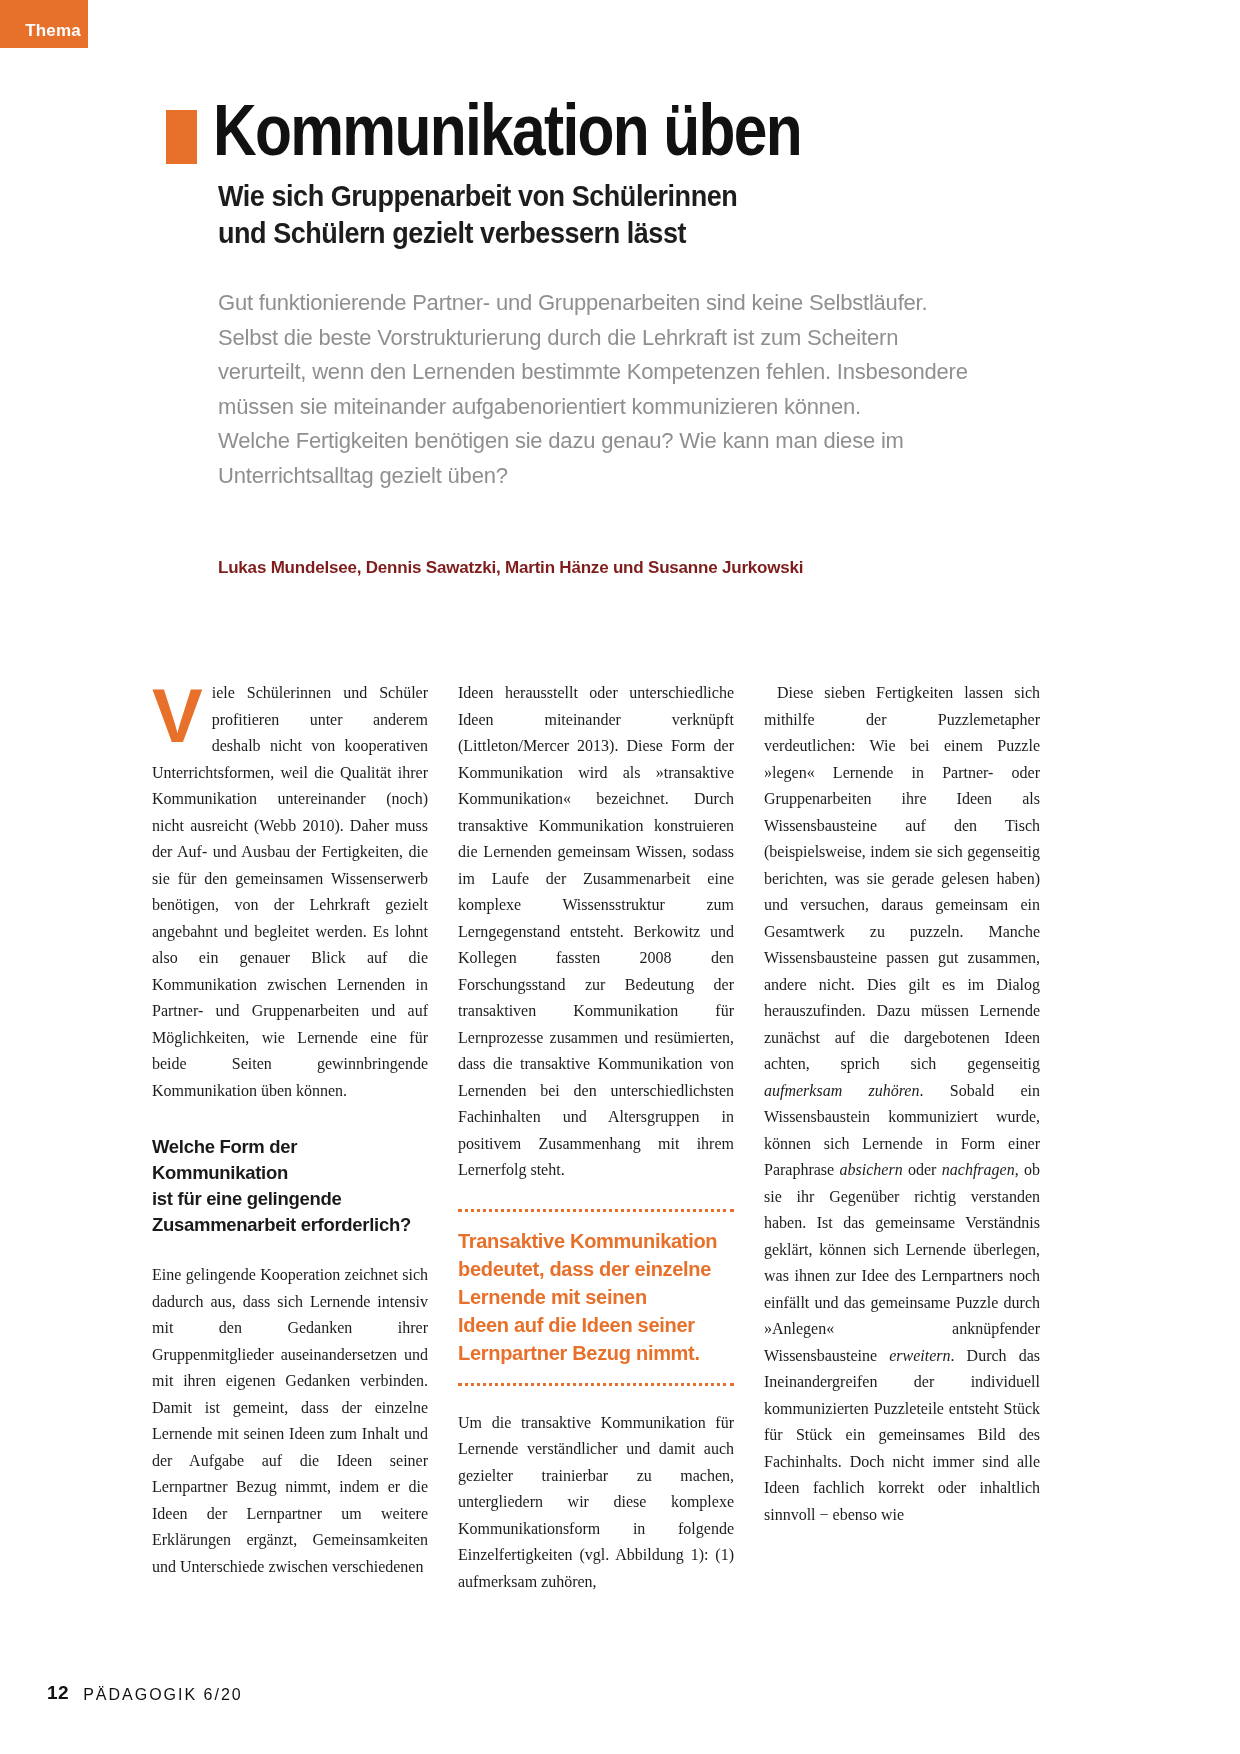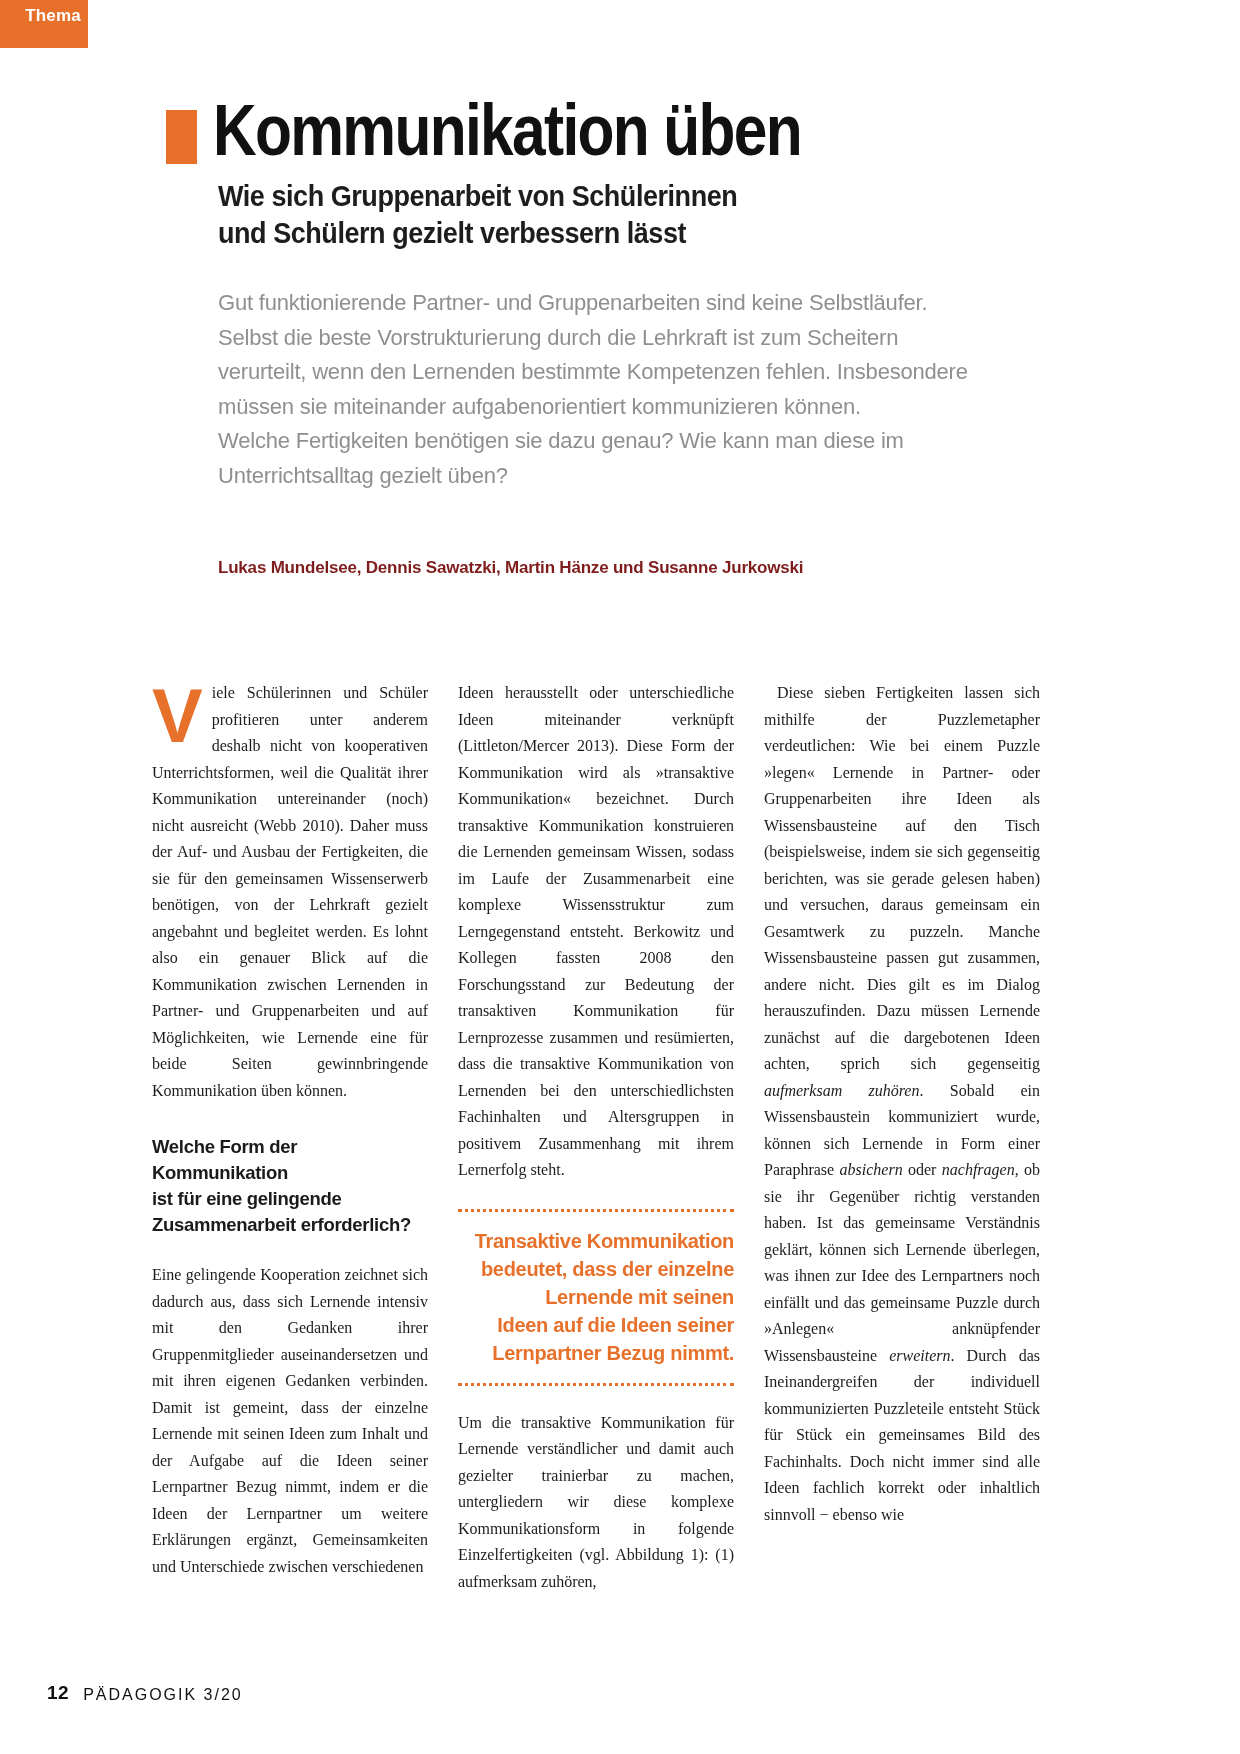--- a/index.html
+++ b/index.html
@@ -11,21 +11,21 @@
     font-family: "Liberation Serif", serif;
     color: #1c1c1c;
     overflow: hidden;
   }
   
   .thema-tab {
     position: absolute; left: 0; top: 0;
     width: 88px; height: 48px;
     background: #e7702b;
     display: flex; align-items: flex-end; justify-content: flex-end;
-    padding: 0 7px 22px 0;
+    padding: 0 7px 7px 0;
   }
   .thema-tab span {
     color: #ffffff; font-family: "Liberation Sans", sans-serif;
     font-weight: bold; font-size: 17px; letter-spacing: 0.2px;
   }
   
   .title-marker {
     position: absolute; left: 166px; top: 110px;
     width: 31px; height: 54px; background: #e7702b;
   }
@@ -86,21 +86,20 @@
     font-family: "Liberation Sans", sans-serif;
     font-weight: bold; font-size: 18.5px; line-height: 26px;
     letter-spacing: -0.3px; color: #1a1a1a;
     white-space: pre-line;
   }
   .pull-quote {
     margin: 25px 0 24px 0;
     border-top: 3px dotted #e7702b;
     border-bottom: 3px dotted #e7702b;
     padding: 15px 0 16px 0;
-    text-align: right;
   }
   .pull-quote-text {
     font-family: "Liberation Sans", sans-serif;
     font-weight: bold; font-size: 20px; line-height: 28px;
     letter-spacing: -0.3px; color: #e7702b;
     white-space: pre-line;
   }
   .it { font-style: italic; }
   
   .page-footer {
@@ -157,16 +156,16 @@
     </div>
 
     <div class="col">
       <p class="indent"><span>Diese sieben Fertigkeiten lassen sich mithilfe der Puzzlemetapher verdeutlichen: Wie bei einem Puzzle »legen« Lernende in Partner- oder Gruppenarbeiten ihre Ideen als Wissensbausteine auf den Tisch (beispielsweise, indem sie sich gegenseitig berichten, was sie gerade gelesen haben) und versuchen, daraus gemeinsam ein Gesamtwerk zu puzzeln. Manche Wissensbausteine passen gut zusammen, andere nicht. Dies gilt es im Dialog herauszufinden. Dazu müssen Lernende zunächst auf die dargebotenen Ideen achten, sprich sich gegenseitig </span><span class="it">aufmerksam zuhören</span><span>. Sobald ein Wissensbaustein kommuniziert wurde, können sich Lernende in Form einer Paraphrase </span><span class="it">absichern</span><span> oder </span><span class="it">nachfragen</span><span>, ob sie ihr Gegenüber richtig verstanden haben. Ist das gemeinsame Verständnis geklärt, können sich Lernende überlegen, was ihnen zur Idee des Lernpartners noch einfällt und das gemeinsame Puzzle durch »Anlegen« anknüpfender Wissensbausteine </span><span class="it">erweitern</span><span>. Durch das Ineinandergreifen der individuell kommunizierten Puzzleteile entsteht Stück für Stück ein gemeinsames Bild des Fachinhalts. Doch nicht immer sind alle Ideen fachlich korrekt oder inhaltlich sinnvoll − ebenso wie</span></p>
     </div>
 
   </div>
 
   <div class="page-footer">
     <span class="num">12</span>
-    <span class="journal">PÄDAGOGIK 3/20</span>
+    <span class="journal">PÄDAGOGIK 6/20</span>
   </div>
 
 </div>
 
 </body></html>

